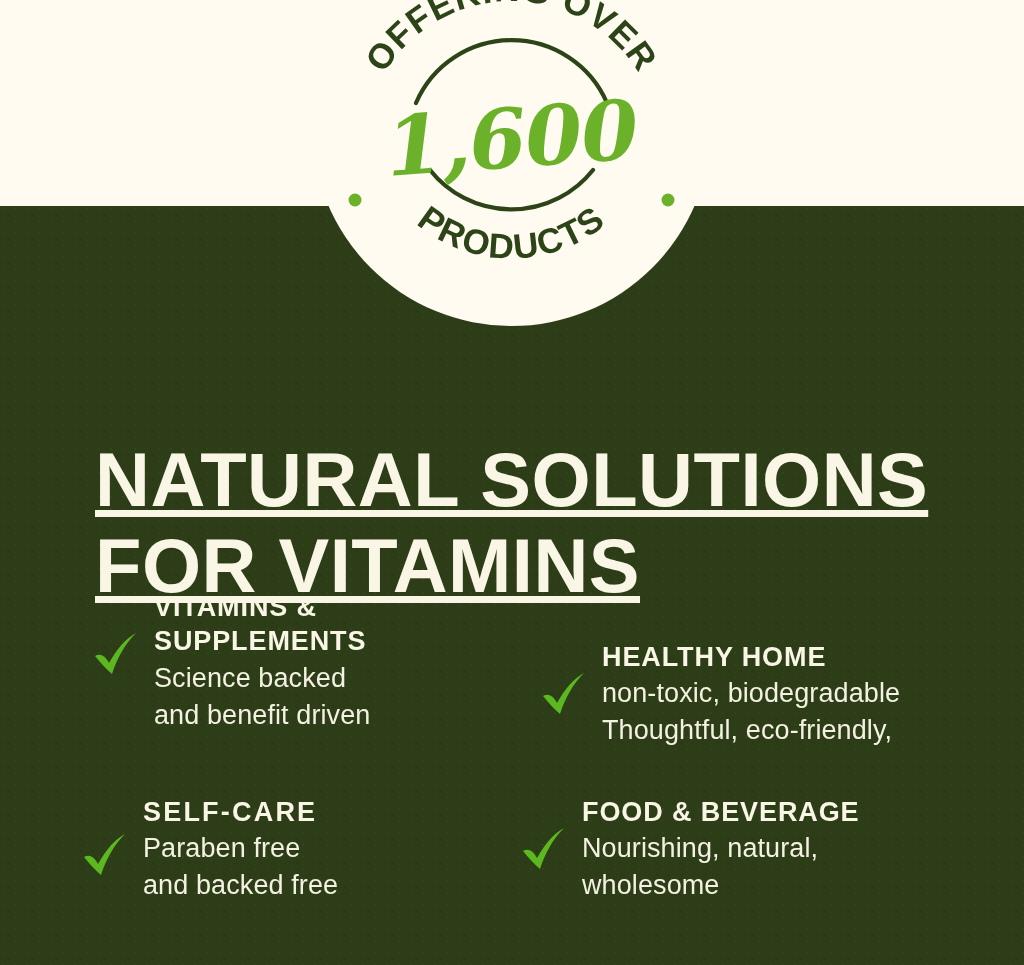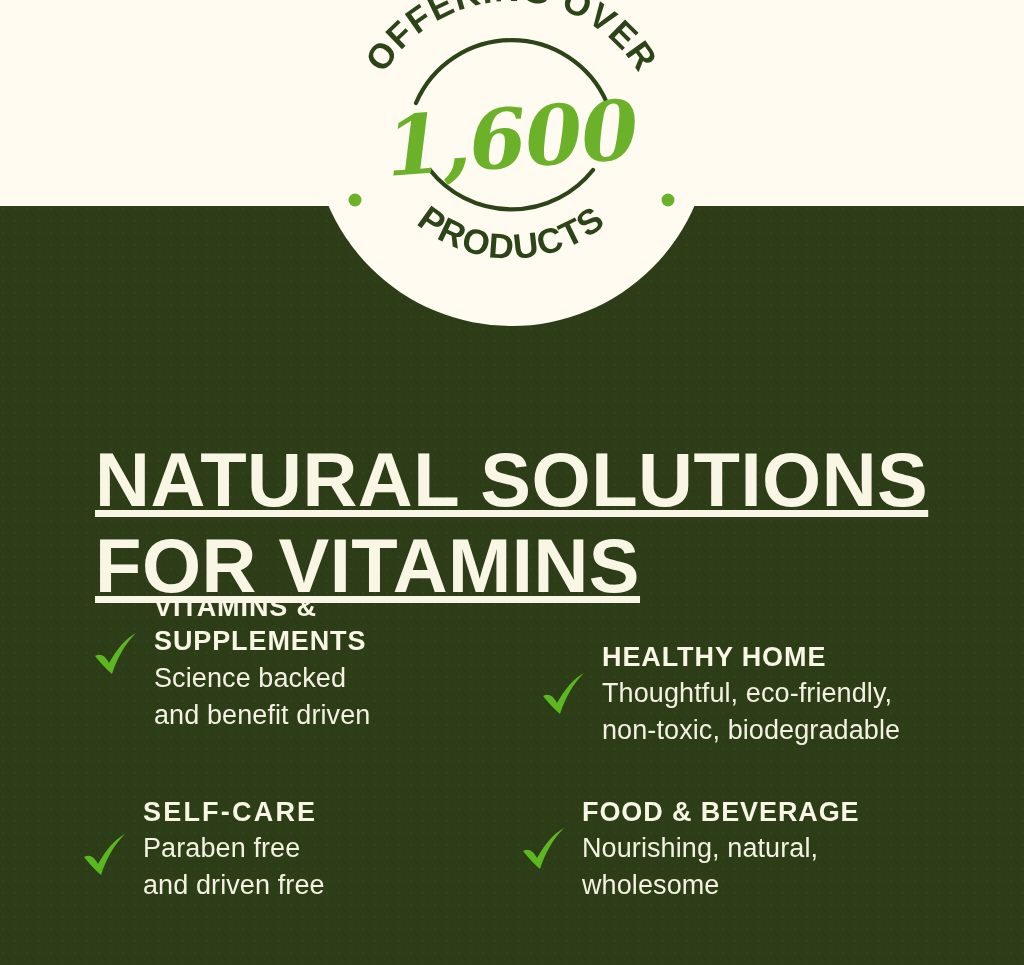--- a/index.html
+++ b/index.html
@@ -240,41 +240,41 @@
         <div class="check">
           <svg viewBox="0 0 48 44">
               <path d="M3 24 C8 21 13 23 17 31 C25 17 33 7 44 1 C33 12 25 26 20 42 C14 37 8 30 3 24 Z" fill="#5CB820"></path>
             </svg>
         </div>
         <div class="feat-body">
           <div class="feat-title">
             <span>HEALTHY HOME</span>
           </div>
           <div class="feat-desc">
+            <span>non-toxic, biodegradable</span>
             <span>Thoughtful, eco-friendly,</span>
-            <span>non-toxic, biodegradable</span>
           </div>
         </div>
       </div>
     </div>
 
     <div class="feat-row r2c1">
       <div class="feat-inner">
         <div class="check">
           <svg viewBox="0 0 48 44">
               <path d="M3 24 C8 21 13 23 17 31 C25 17 33 7 44 1 C33 12 25 26 20 42 C14 37 8 30 3 24 Z" fill="#5CB820"></path>
             </svg>
         </div>
         <div class="feat-body">
           <div class="feat-title" style="letter-spacing:2.2px">
             <span>SELF-CARE</span>
           </div>
           <div class="feat-desc">
             <span>Paraben free</span>
-            <span>and driven free</span>
+            <span>and backed free</span>
           </div>
         </div>
       </div>
     </div>
 
     <div class="feat-row r2c2">
       <div class="feat-inner">
         <div class="check">
           <svg viewBox="0 0 48 44">
               <path d="M3 24 C8 21 13 23 17 31 C25 17 33 7 44 1 C33 12 25 26 20 42 C14 37 8 30 3 24 Z" fill="#5CB820"></path>

